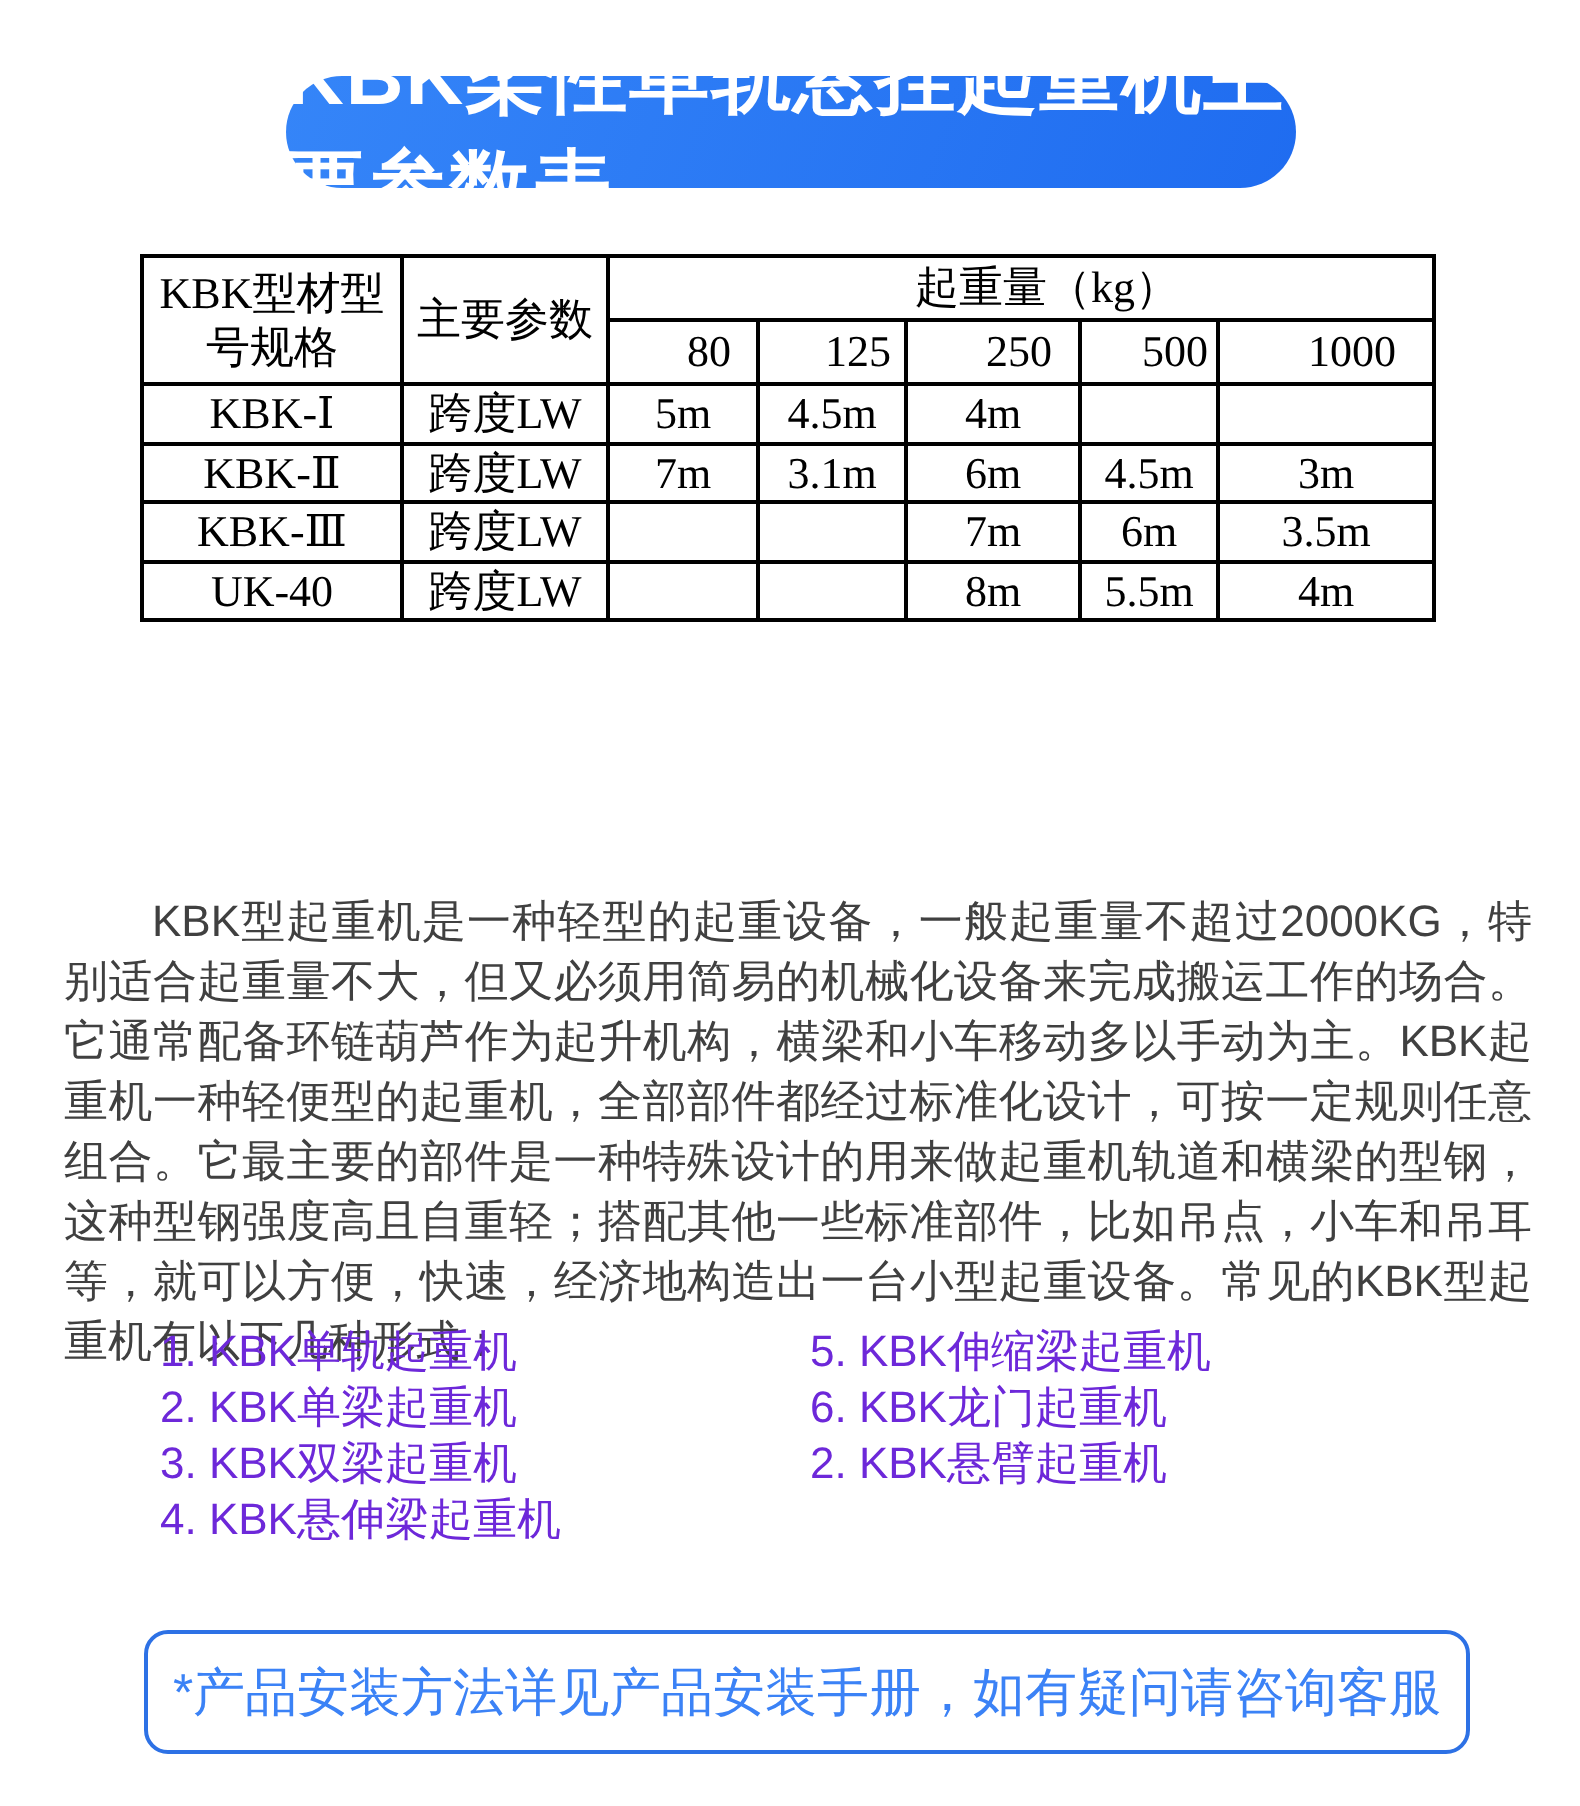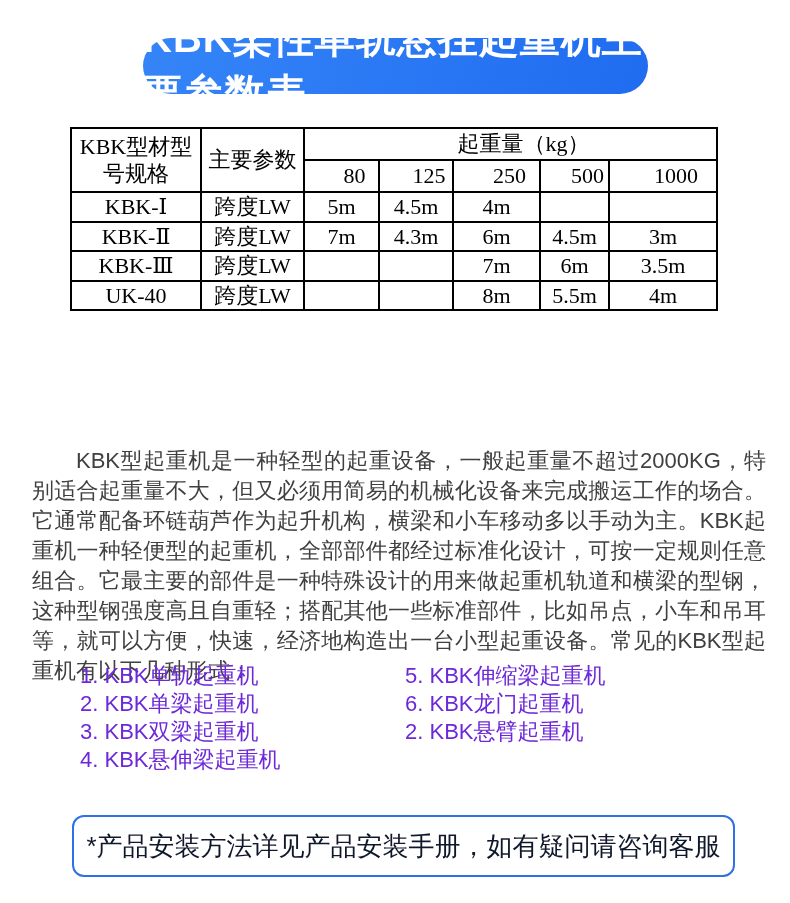--- a/index.html
+++ b/index.html
@@ -98,21 +98,21 @@
     left: 72px; top: 815px;
     width: 663px; height: 62px;
     box-sizing: border-box;
     border: 2px solid #2d71e5;
     border-radius: 12px;
     background: #ffffff;
     display: flex;
     align-items: center;
     justify-content: center;
     font-size: 26px;
-    color: #0f172a;
+    color: #3b82f6;
   }
 </style>
 </head>
 <body>
 
 <div class="page">
 
   <div class="banner">
     <span>KBK柔性单轨悬挂起重机主要参数表</span>
   </div>
@@ -146,21 +146,21 @@
         <td class="data-row">5m</td>
         <td class="data-row">4.5m</td>
         <td class="data-row">4m</td>
         <td class="data-row"></td>
         <td class="data-row"></td>
       </tr>
       <tr>
         <td class="data-row">KBK-Ⅱ</td>
         <td class="data-row">跨度LW</td>
         <td class="data-row">7m</td>
-        <td class="data-row">4.3m</td>
+        <td class="data-row">3.1m</td>
         <td class="data-row">6m</td>
         <td class="data-row">4.5m</td>
         <td class="data-row">3m</td>
       </tr>
       <tr>
         <td class="data-row">KBK-Ⅲ</td>
         <td class="data-row">跨度LW</td>
         <td class="data-row"></td>
         <td class="data-row"></td>
         <td class="data-row">7m</td>

